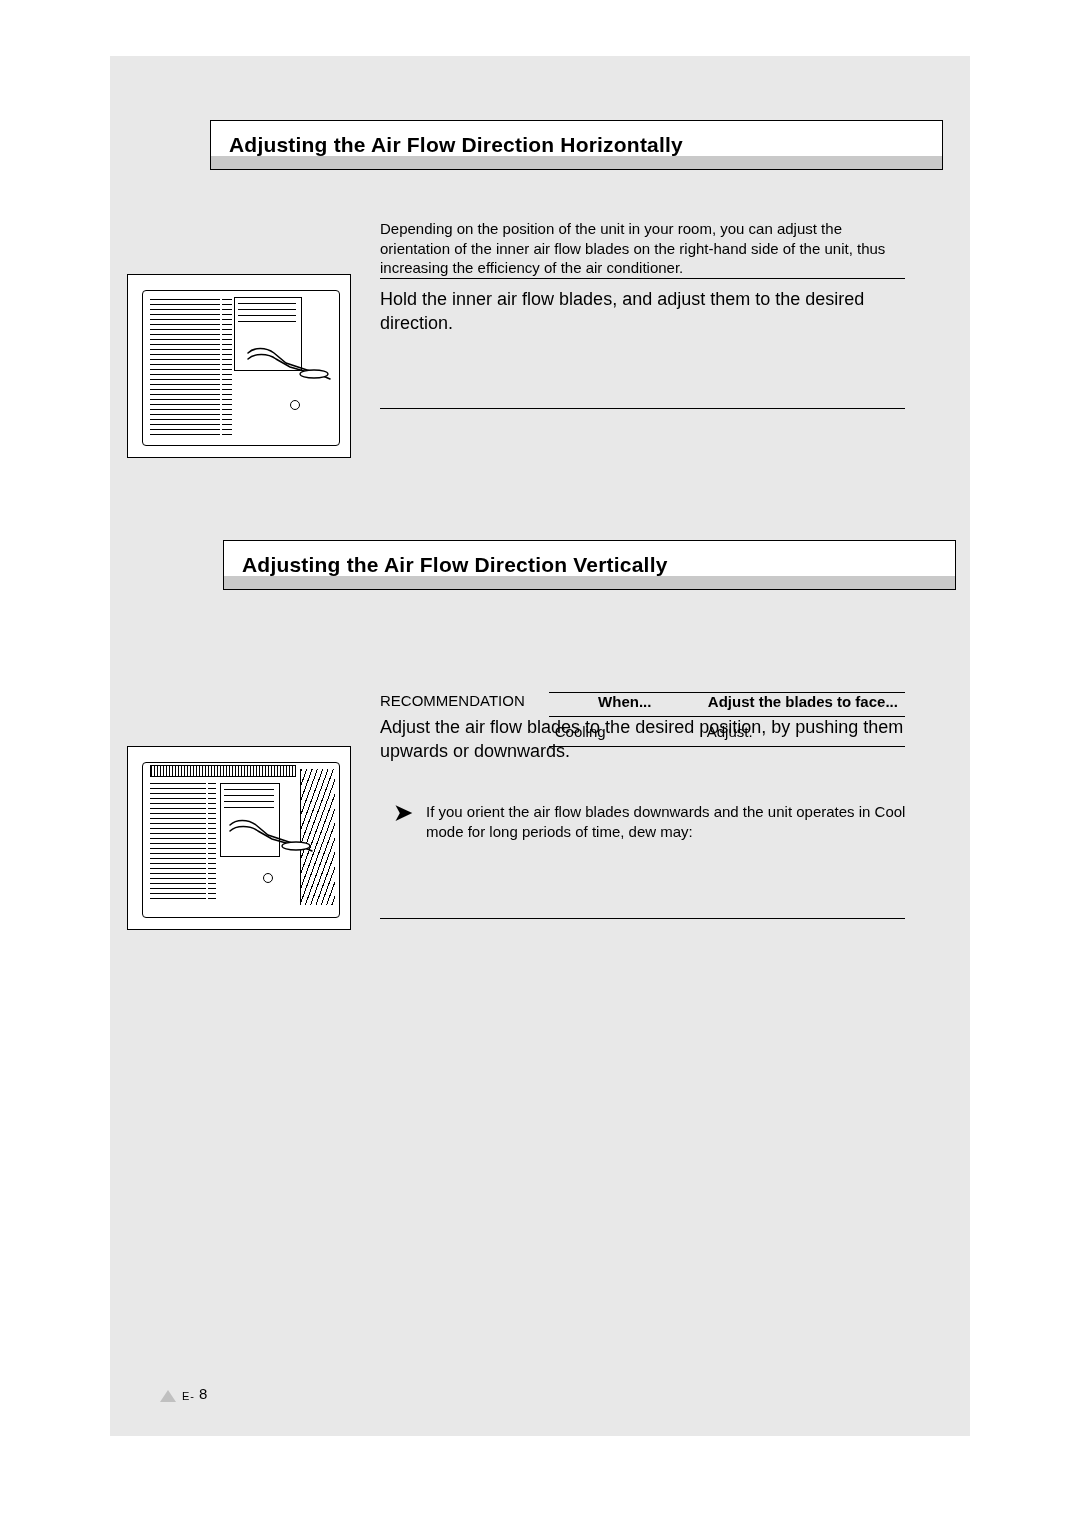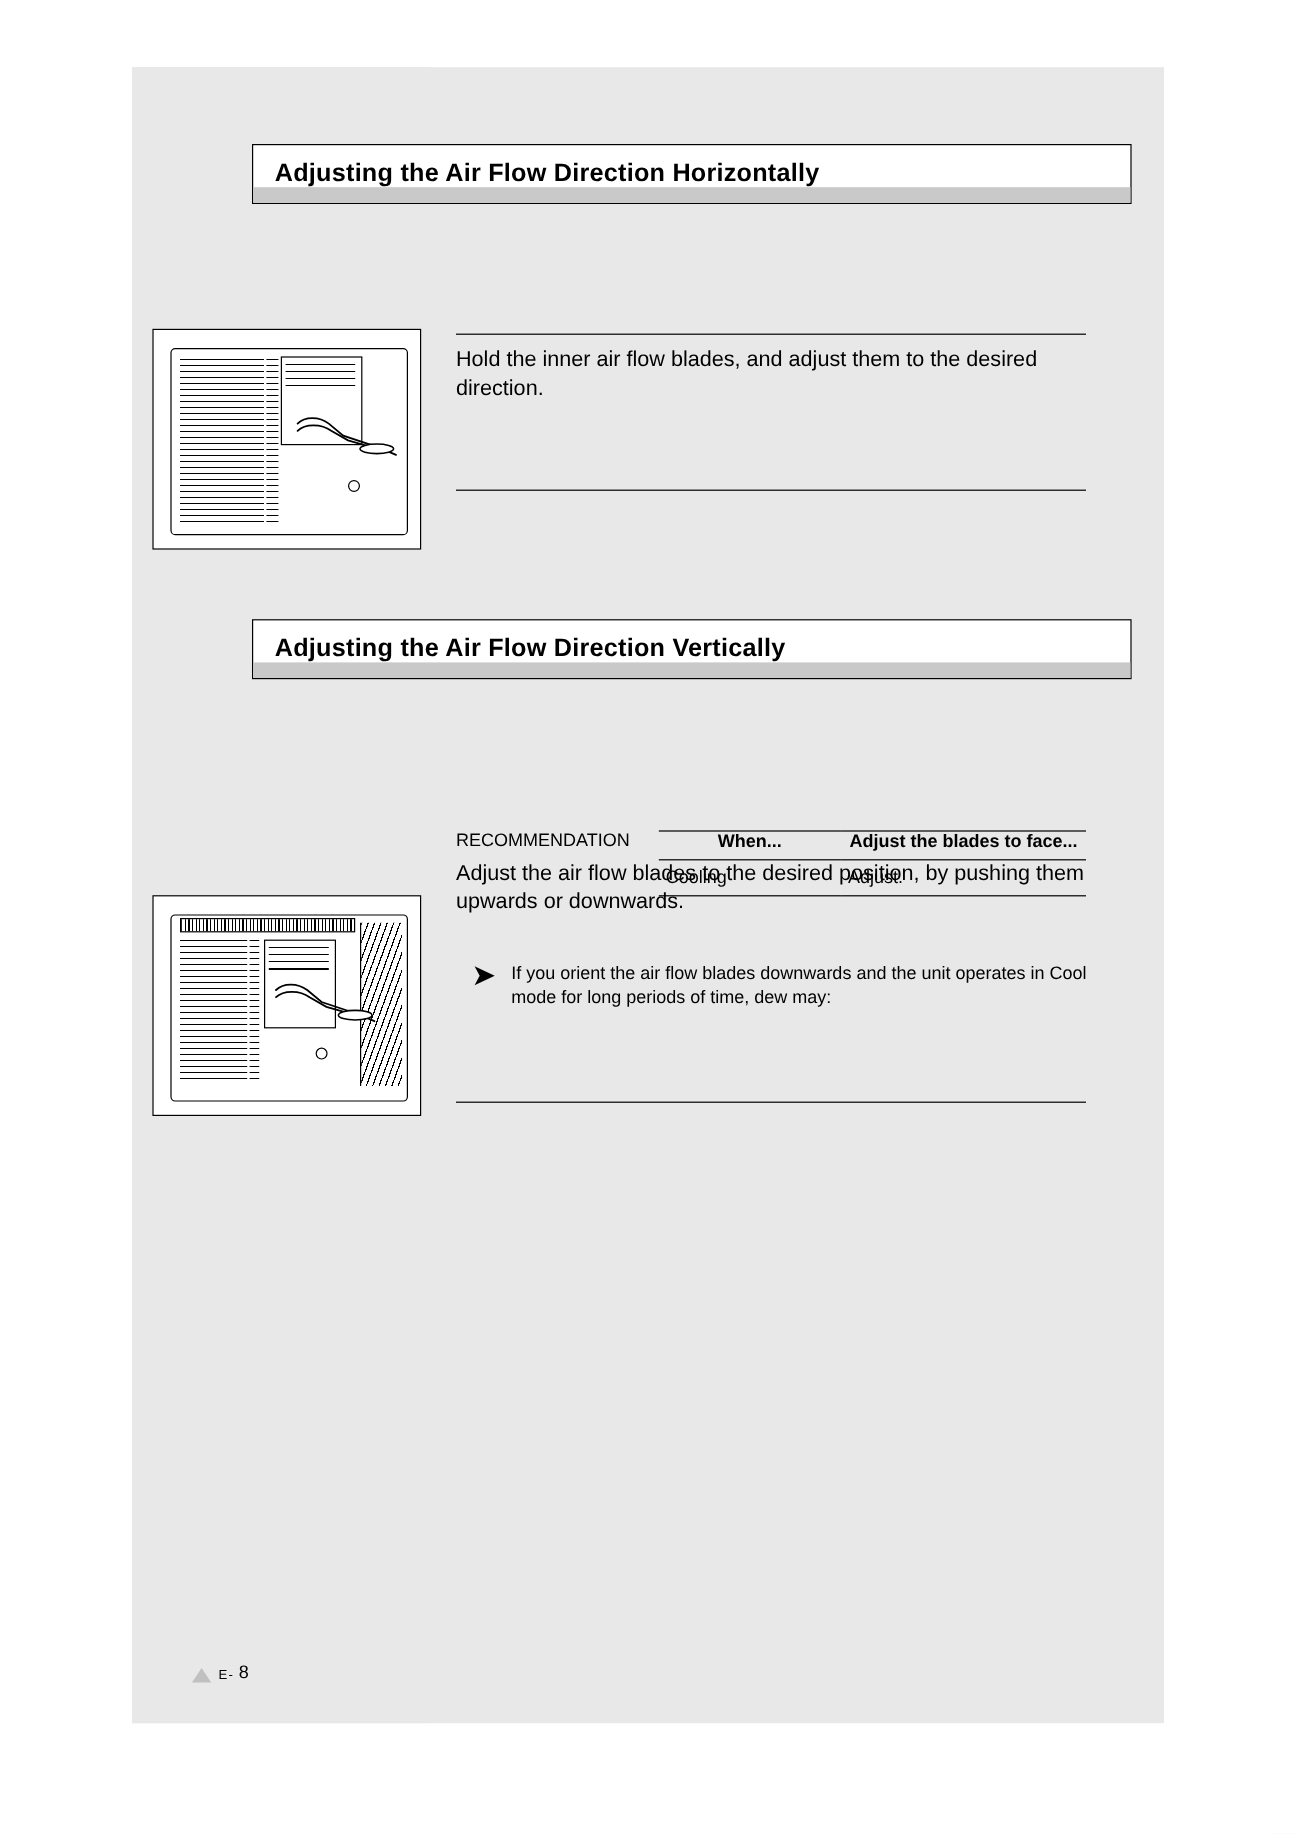--- a/index.html
+++ b/index.html
@@ -249,41 +249,42 @@
 <div class="page">
   <div class="left-gutter"></div>
 
   <div class="content">
 
     <div class="sect-header" style="top:64px;">
       <div class="gray-strip"></div>
       <div class="title-wrap"><span class="title">Adjusting the Air Flow Direction Horizontally</span></div>
     </div>
 
+    <div class="intro-text" style="top:163px;">Depending on the position of the unit in your room, you can adjust the orientation of the inner air flow blades on the right-hand side of the unit, thus increasing the efficiency of the air conditioner.</div>
     <div class="rule" style="top:222px;"></div>
     <div class="step-text" style="top:231px;">Hold the inner air flow blades, and adjust them to the desired direction.</div>
     <div class="rule" style="top:352px;"></div>
 
     <div class="figure fig1">
       <div class="outer"></div>
       <div class="leftvents"></div>
       <div class="midvents"></div>
       <div class="panel"></div>
       <div class="hslats"></div>
       <div class="knob"></div>
       <div class="screwdriver">
         <svg viewBox="0 0 86 36">
           <path d="M2 8 C 8 2, 20 2, 28 8 L 40 18 L 70 28 L 84 34" stroke="#000" stroke-width="1.5" fill="none" stroke-linecap="round"></path>
           <path d="M2 14 C 8 8, 22 8, 30 14 L 44 22 L 72 30" stroke="#000" stroke-width="1.5" fill="none" stroke-linecap="round"></path>
           <ellipse cx="68" cy="29" rx="14" ry="4" fill="#fff" stroke="#000" stroke-width="1.3"></ellipse>
         </svg>
       </div>
     </div>
 
-    <div class="sect-header" style="top:460px;">
+    <div class="sect-header" style="top:484px;margin-left:13px;">
       <div class="gray-strip"></div>
       <div class="title-wrap"><span class="title">Adjusting the Air Flow Direction Vertically</span></div>
     </div>
 
 
     <div class="rec-block" style="top:636px;">
       <div style="display:flex; gap:24px; align-items:flex-start;">
         <div class="rec-label">RECOMMENDATION</div>
         <table>
           <tbody>

